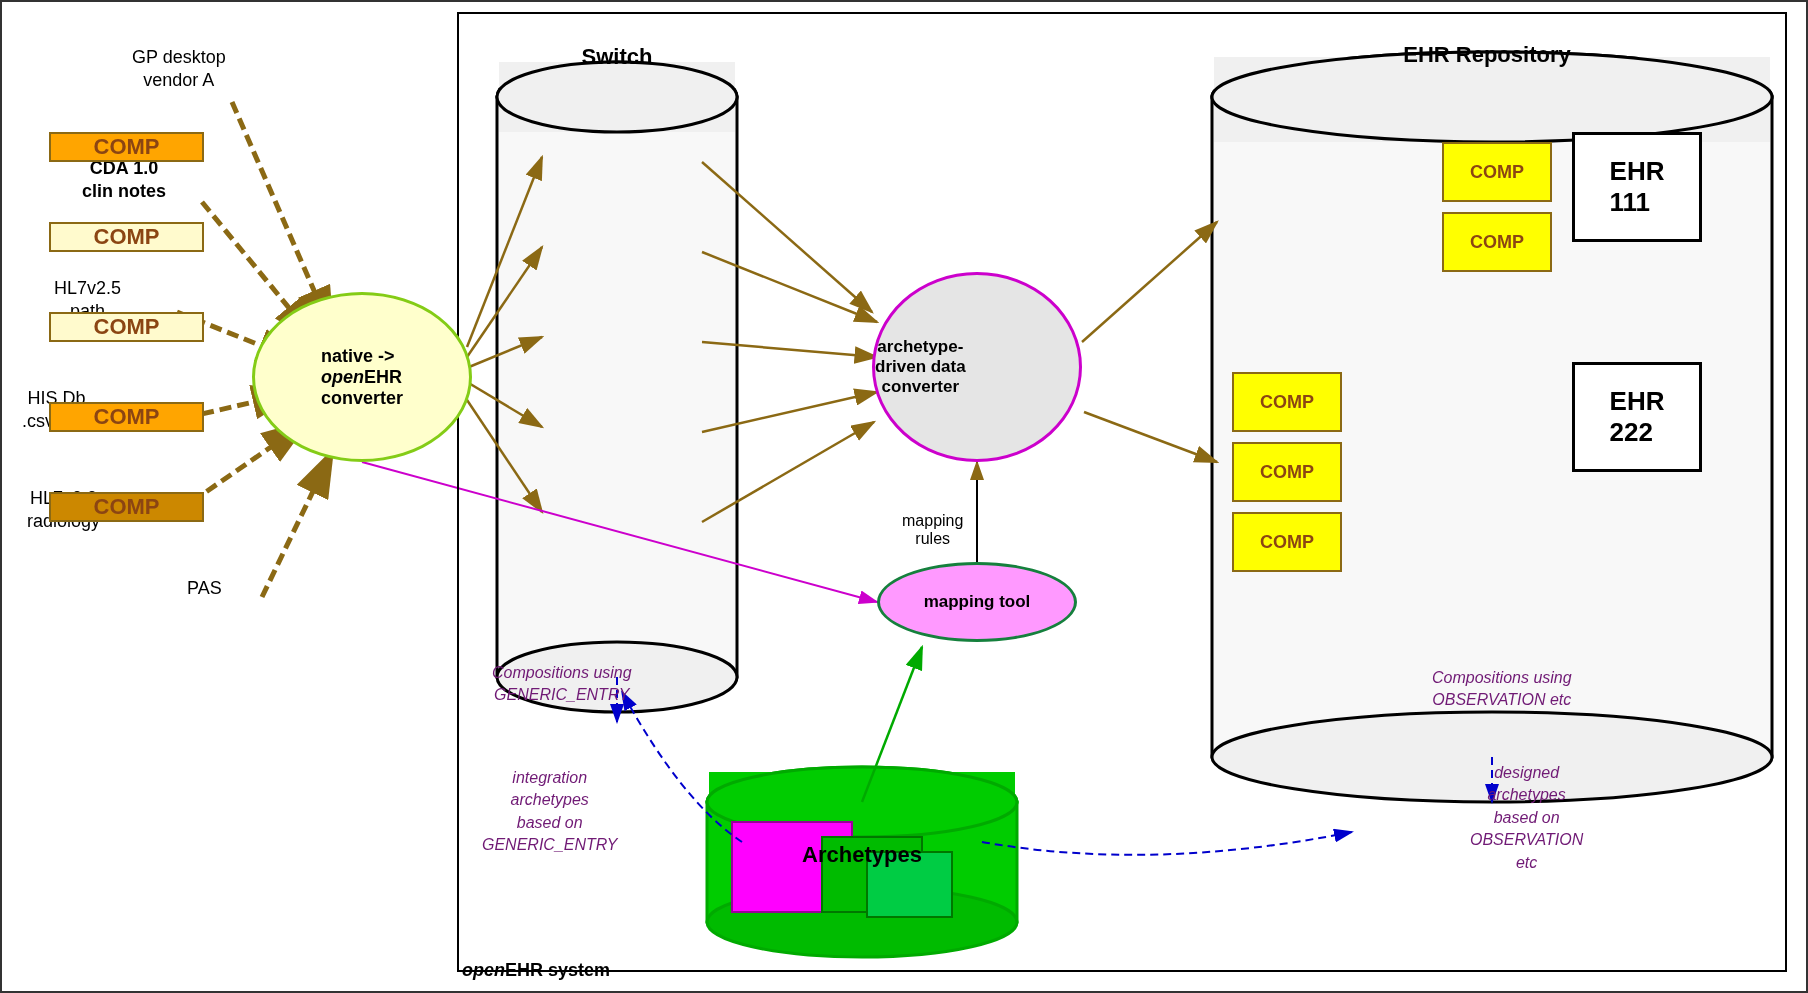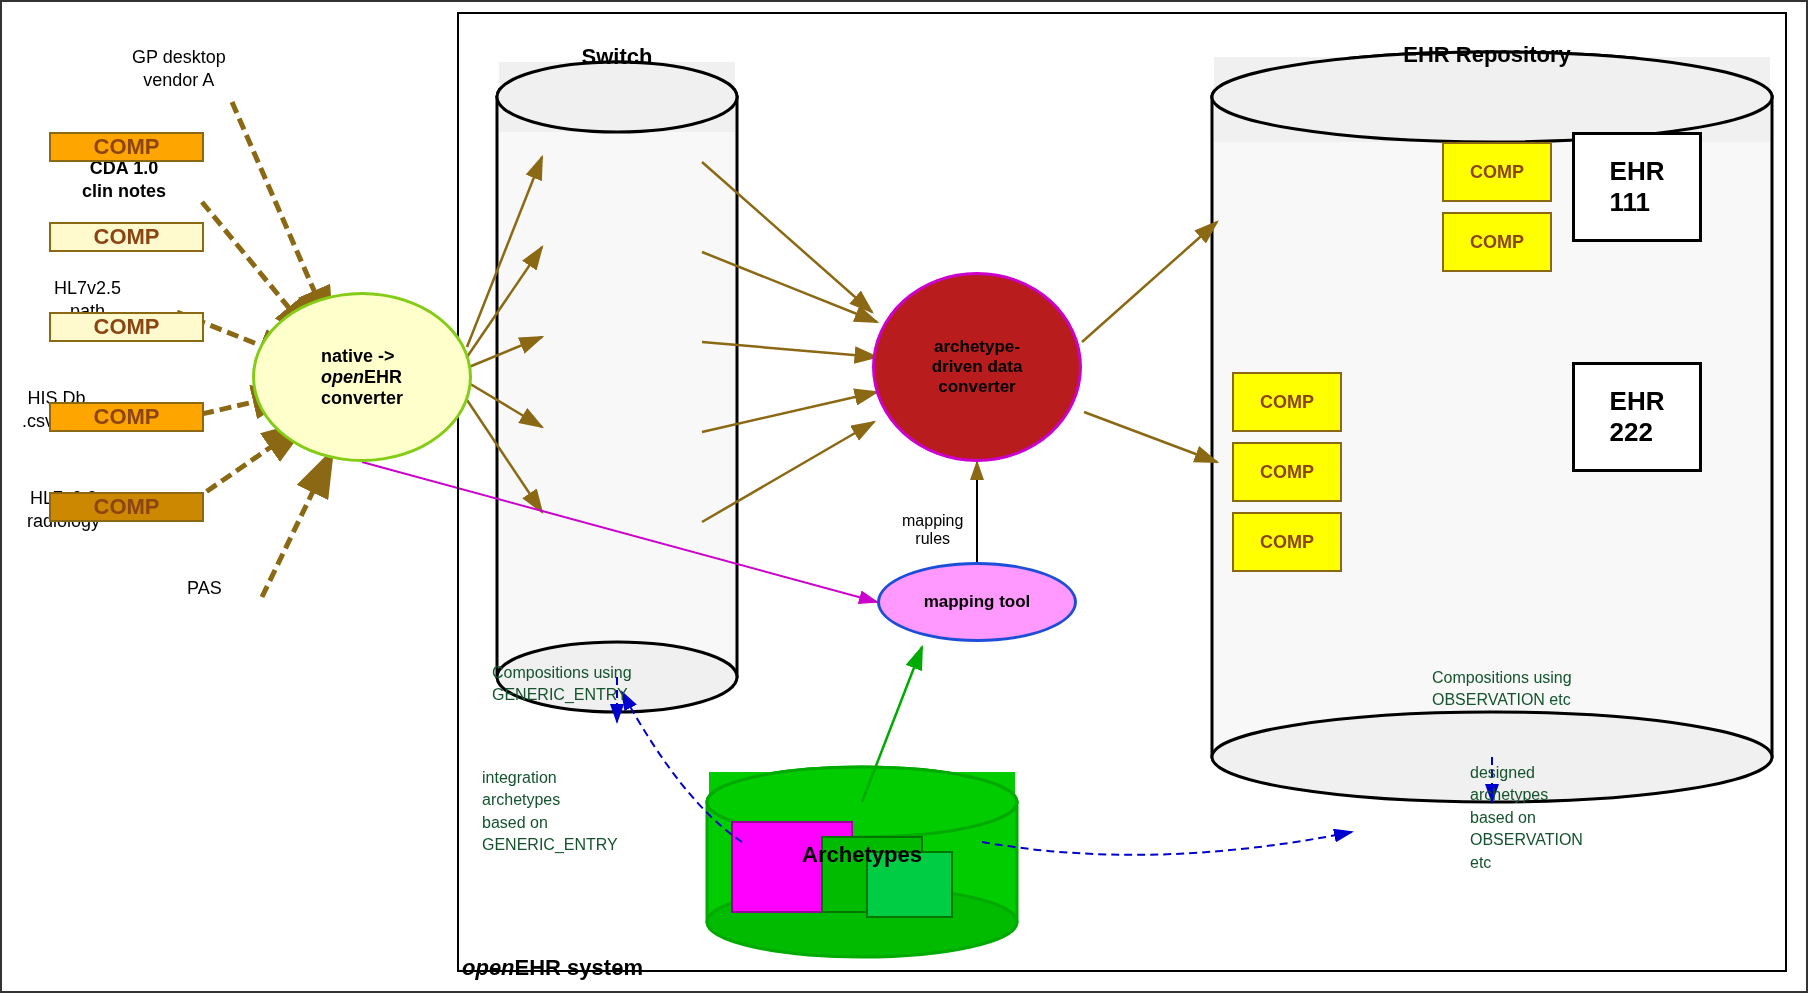--- a/index.html
+++ b/index.html
@@ -77,42 +77,41 @@
     .comp-box.light-yellow { background: #FFFACD; }
     .comp-box.dark-orange { background: #CC8800; }
 
     
     #archetype-converter {
       position: absolute;
       width: 210px;
       height: 190px;
       left: 870px;
       top: 270px;
-      background: #b91c1c;
+      background: #e5e5e5;
       border: 3px solid #CC00CC;
       border-radius: 50%;
       display: flex;
       align-items: center;
-      justify-content: center;
       text-align: center;
       font-size: 17px;
       font-weight: bold;
       color: #000;
       z-index: 10;
     }
 
     
     #mapping-tool {
       position: absolute;
       width: 200px;
       height: 80px;
       left: 875px;
       top: 560px;
       background: #FF99FF;
-      border: 3px solid #1d4ed8;
+      border: 3px solid #15803d;
       border-radius: 50%;
       display: flex;
       align-items: center;
       justify-content: center;
       text-align: center;
       font-size: 17px;
       font-weight: bold;
       color: #000;
       z-index: 10;
     }
@@ -143,33 +142,34 @@
       font-size: 18px;
       font-weight: bold;
       color: #8B4513;
       width: 110px;
       height: 60px;
     }
 
     
     .blue-label {
       position: absolute;
-      color: #14532d;
+      color: #701a75;
       font-size: 16px;
-      text-align: left;
+      text-align: center;
       line-height: 1.4;
       z-index: 20;
+      font-style: italic;
     }
 
     
     #openehr-system-label {
       position: absolute;
       bottom: 10px;
       left: 460px;
-      font-size: 22px;
+      font-size: 18px;
       font-weight: bold;
       color: #000;
       z-index: 20;
     }
     #openehr-system-label em {
       font-style: italic;
     }
 
     
     #mapping-rules-label {

